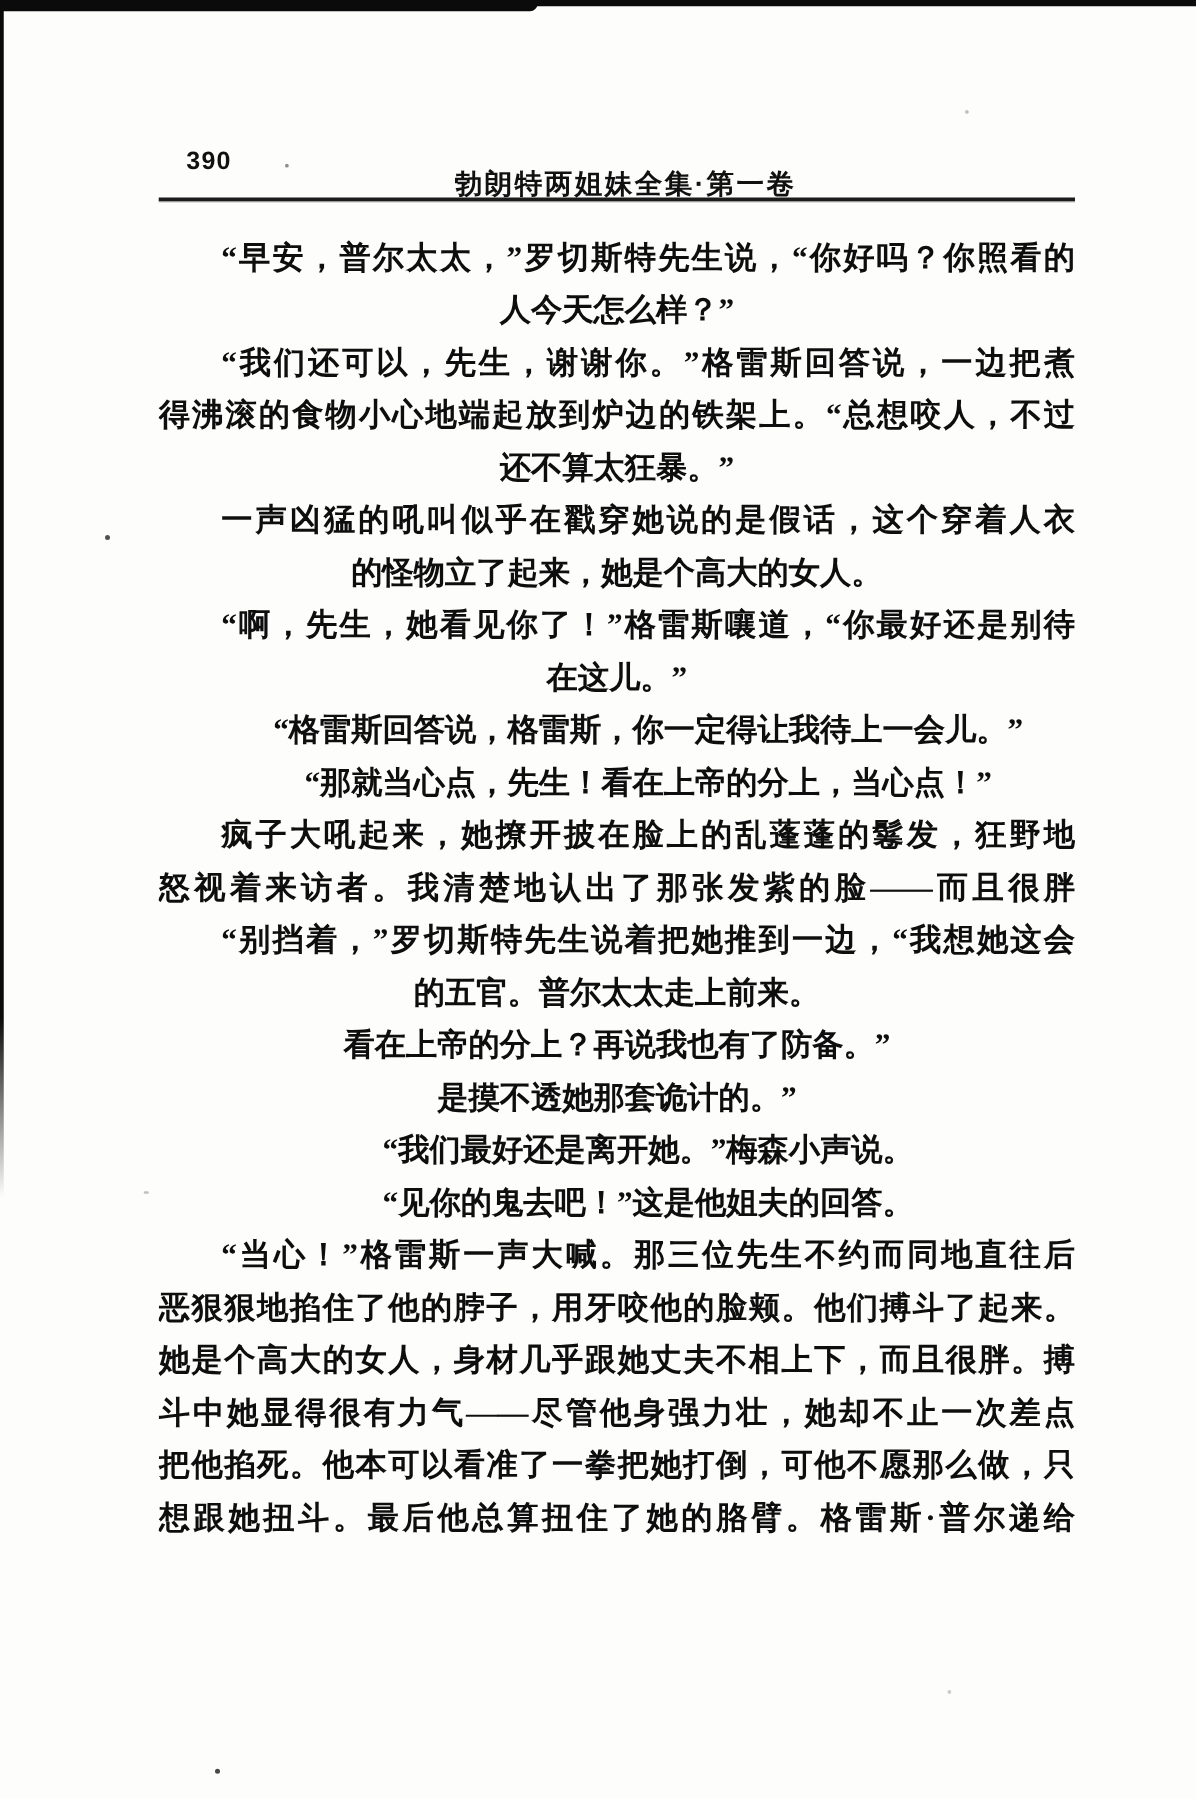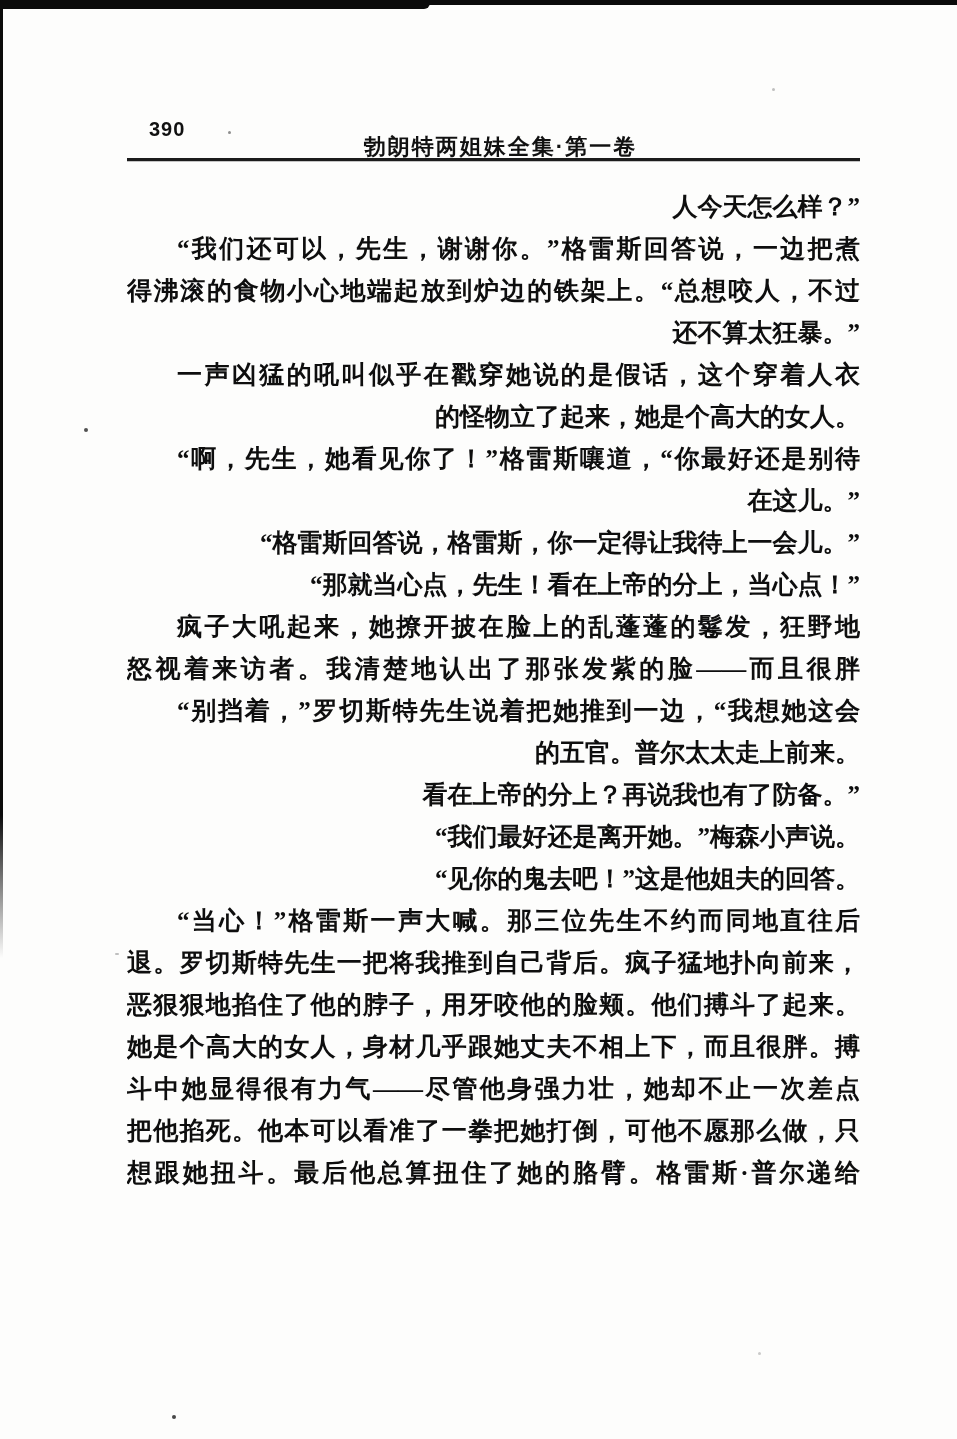--- a/index.html
+++ b/index.html
@@ -43,21 +43,21 @@
   .header-rule {
     position: absolute; left: 127px; top: 158px; width: 733px; height: 3px;
     background: #1c1c1c;
     box-shadow: 0 1px 0 rgba(28,28,28,.25);
   }
   .page-body {
     position: absolute; left: 127px; top: 186px; width: 733px;
     font-size: 25px; line-height: 42px; color: #0e0e0e;
     font-weight: 600;
   }
-  .line { height: 42px; overflow: hidden; text-align: right; }
+  .line { height: 42px; overflow: hidden; text-align: center; }
   .line.fill {
     text-align: justify;
     text-align-last: justify;
     text-justify: inter-character;
   }
   .line.ind { text-indent: 2em; }
   .speck { position: absolute; background: #333; border-radius: 50%; }
   .s1 { left: 228px; top: 131px; width: 3px; height: 3px; opacity: .55; }
   .s2 { left: 84px;  top: 428px; width: 4px; height: 4px; opacity: .85; }
   .s3 { left: 172px; top: 1415px; width: 4px; height: 4px; opacity: .9; }
@@ -72,39 +72,40 @@
 <div class="scan-bar-top"></div>
 <div class="scan-bar-left"></div>
 
 <div class="header">
   <span class="page-number">390</span>
   <span class="running-title">勃朗特两姐妹全集·第一卷</span>
 </div>
 <div class="header-rule"></div>
 
 <div class="page-body">
+  <div class="line ind fill">“早安，普尔太太，”罗切斯特先生说，“你好吗？你照看的</div>
   <div class="line">人今天怎么样？”</div>
   <div class="line ind fill">“我们还可以，先生，谢谢你。”格雷斯回答说，一边把煮</div>
   <div class="line fill">得沸滚的食物小心地端起放到炉边的铁架上。“总想咬人，不过</div>
   <div class="line">还不算太狂暴。”</div>
   <div class="line ind fill">一声凶猛的吼叫似乎在戳穿她说的是假话，这个穿着人衣</div>
   <div class="line">的怪物立了起来，她是个高大的女人。</div>
   <div class="line ind fill">“啊，先生，她看见你了！”格雷斯嚷道，“你最好还是别待</div>
   <div class="line">在这儿。”</div>
   <div class="line ind">“格雷斯回答说，格雷斯，你一定得让我待上一会儿。”</div>
   <div class="line ind">“那就当心点，先生！看在上帝的分上，当心点！”</div>
   <div class="line ind fill">疯子大吼起来，她撩开披在脸上的乱蓬蓬的鬈发，狂野地</div>
   <div class="line fill">怒视着来访者。我清楚地认出了那张发紫的脸——而且很胖</div>
   <div class="line ind fill">“别挡着，”罗切斯特先生说着把她推到一边，“我想她这会</div>
   <div class="line">的五官。普尔太太走上前来。</div>
   <div class="line">看在上帝的分上？再说我也有了防备。”</div>
+  <div class="line">是摸不透她那套诡计的。”</div>
   <div class="line ind">“我们最好还是离开她。”梅森小声说。</div>
   <div class="line ind">“见你的鬼去吧！”这是他姐夫的回答。</div>
   <div class="line ind fill">“当心！”格雷斯一声大喊。那三位先生不约而同地直往后</div>
-  <div class="line fill">退。罗切斯特先生一把将我推到自己背后。疯子猛地扑向前来，</div>
   <div class="line fill">恶狠狠地掐住了他的脖子，用牙咬他的脸颊。他们搏斗了起来。</div>
   <div class="line fill">她是个高大的女人，身材几乎跟她丈夫不相上下，而且很胖。搏</div>
   <div class="line fill">斗中她显得很有力气——尽管他身强力壮，她却不止一次差点</div>
   <div class="line fill">把他掐死。他本可以看准了一拳把她打倒，可他不愿那么做，只</div>
   <div class="line fill">想跟她扭斗。最后他总算扭住了她的胳臂。格雷斯·普尔递给</div>
 </div>
 
 <div class="speck s1"></div>
 <div class="speck s2"></div>
 <div class="speck s3"></div>

